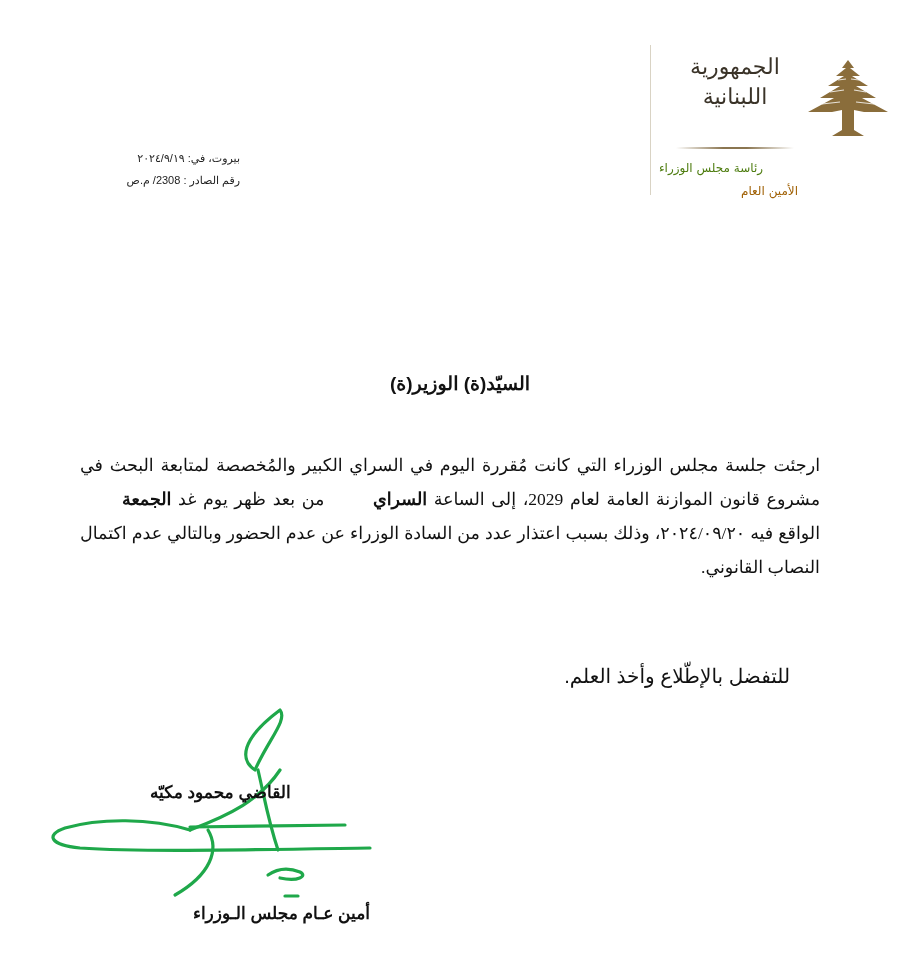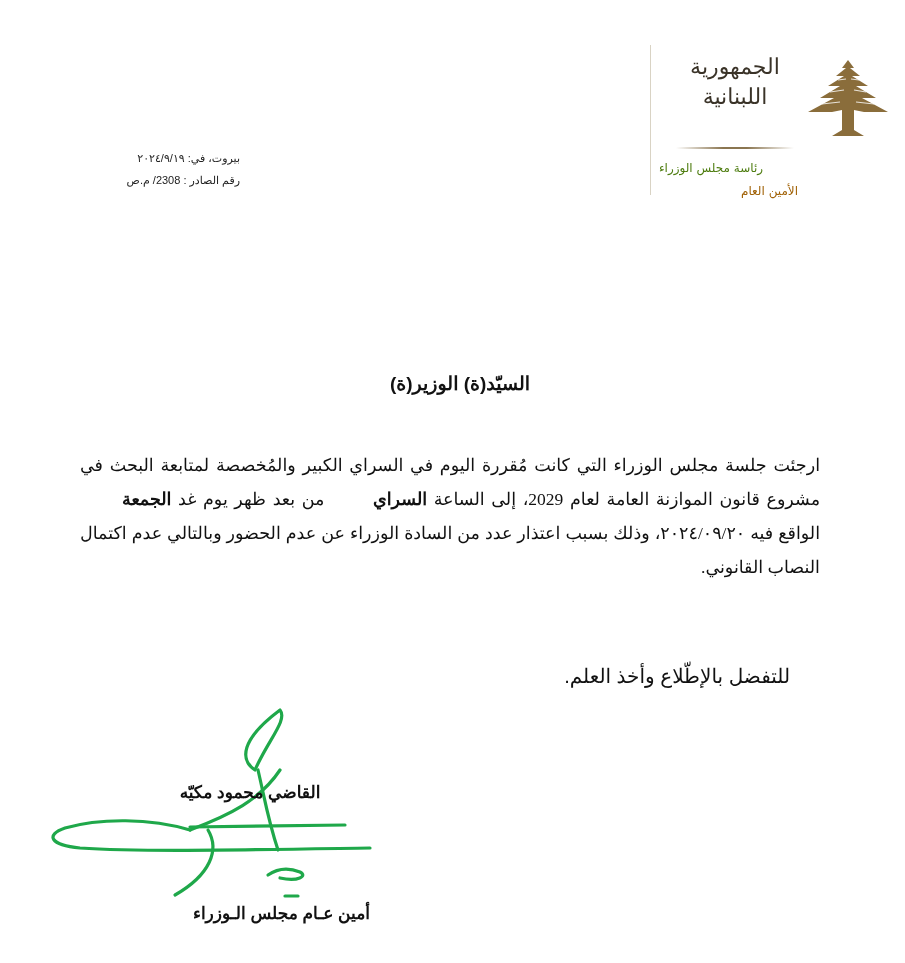--- a/index.html
+++ b/index.html
@@ -21,21 +21,21 @@
   
   .salutation { left:360px; top:336px; width:200px; text-align:center; font-family:"Liberation Sans", sans-serif; font-weight:bold; font-size:19px;margin-top:36px; }
 
   
   .body-text { left:80px; top:448px; width:740px; font-family:"Liberation Serif", serif; font-size:17.5px; line-height:34px; text-align:justify; text-align-last:right; }
   .body-text b { font-weight:bold;margin-left:42px; }
 
   .closing { left:480px; top:664px; width:310px; text-align:right; font-family:"Liberation Sans", sans-serif; font-size:20px; }
 
   .signature { left:40px; top:700px; width:340px; height:200px; }
-  .signer-name { left:150px; top:782px; width:200px; text-align:center; font-family:"Liberation Sans", sans-serif; font-weight:bold; font-size:17px; }
+  .signer-name { left:150px; top:782px; width:200px; text-align:left; font-family:"Liberation Sans", sans-serif; font-weight:bold; font-size:17px; }
   .signer-title { left:140px; top:903px; width:230px; font-family:"Liberation Sans", sans-serif; font-weight:bold; font-size:17px; }
 </style>
 </head>
 <body>
 
 <div class="abs vline"></div>
 <div class="abs emblem-title rtl">
   <div>الجمهورية</div>
   <div>اللبنانية</div>
 </div>

